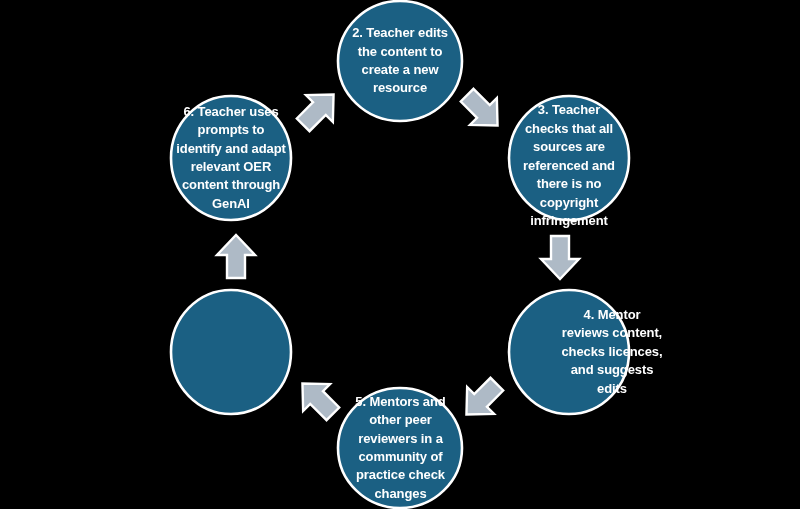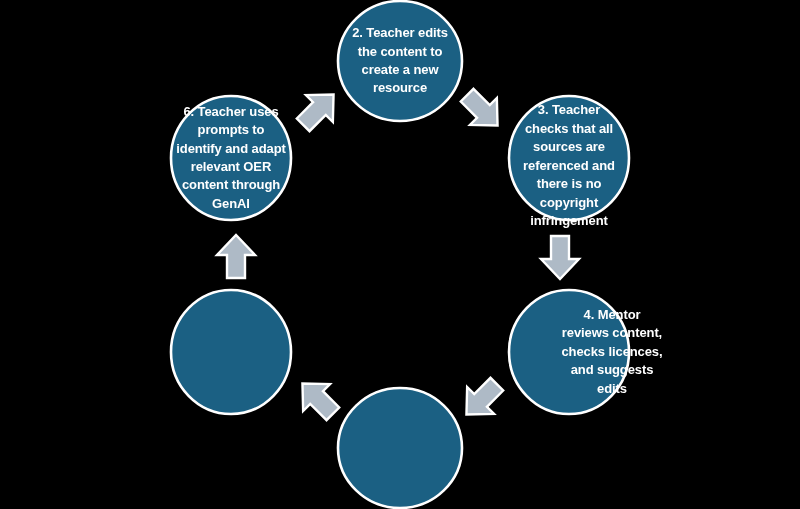--- a/index.html
+++ b/index.html
@@ -104,15 +104,18 @@
   </div>
 
   <div class="node-text" style="left:516px; top:120px; width:106px; height:92px;">
     <span>3. Teacher checks that all sources are referenced and there is no copyright infringement</span>
   </div>
 
   <div class="node-text" style="left:516px; top:318px; width:106px; height:68px;margin-left:43px;">
     <span>4. Mentor reviews content, checks licences, and suggests edits</span>
   </div>
 
+  <div class="node-text" style="left:352px; top:404px; width:97px; height:88px;">
+    <span>5. Mentors and other peer reviewers in a community of practice check changes</span>
+  </div>
 
 
 </div>
 
 </body></html>

